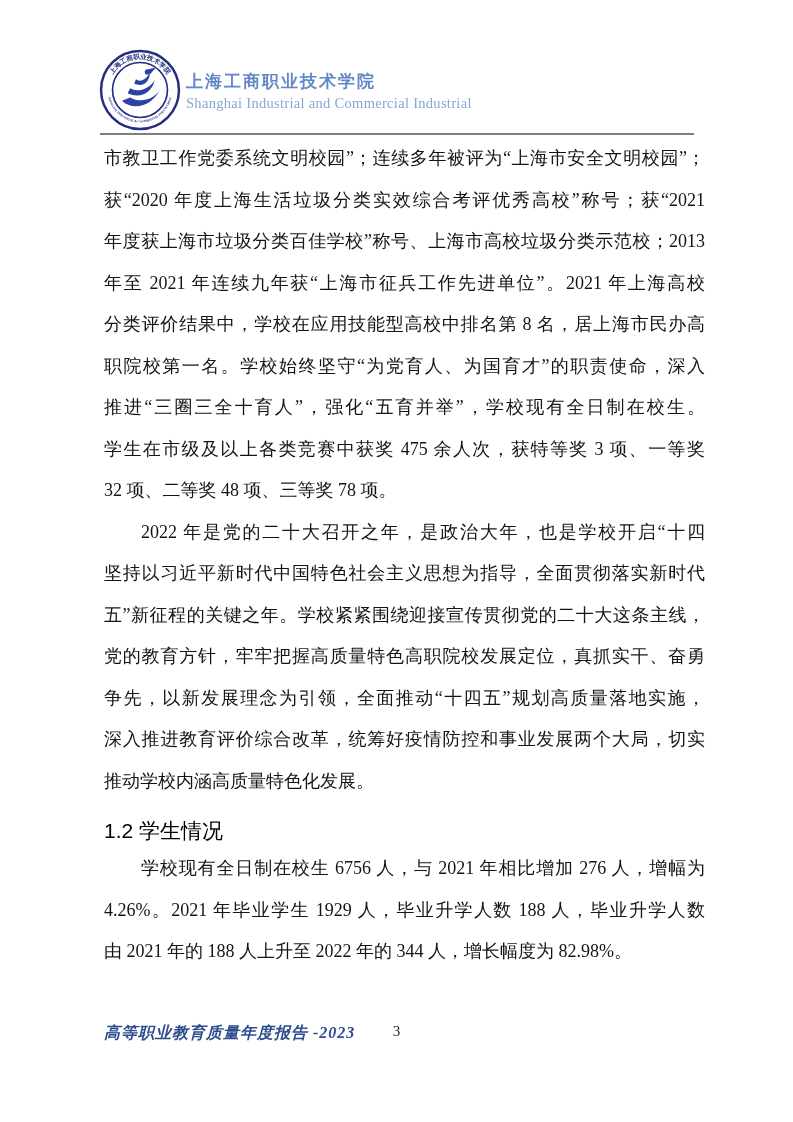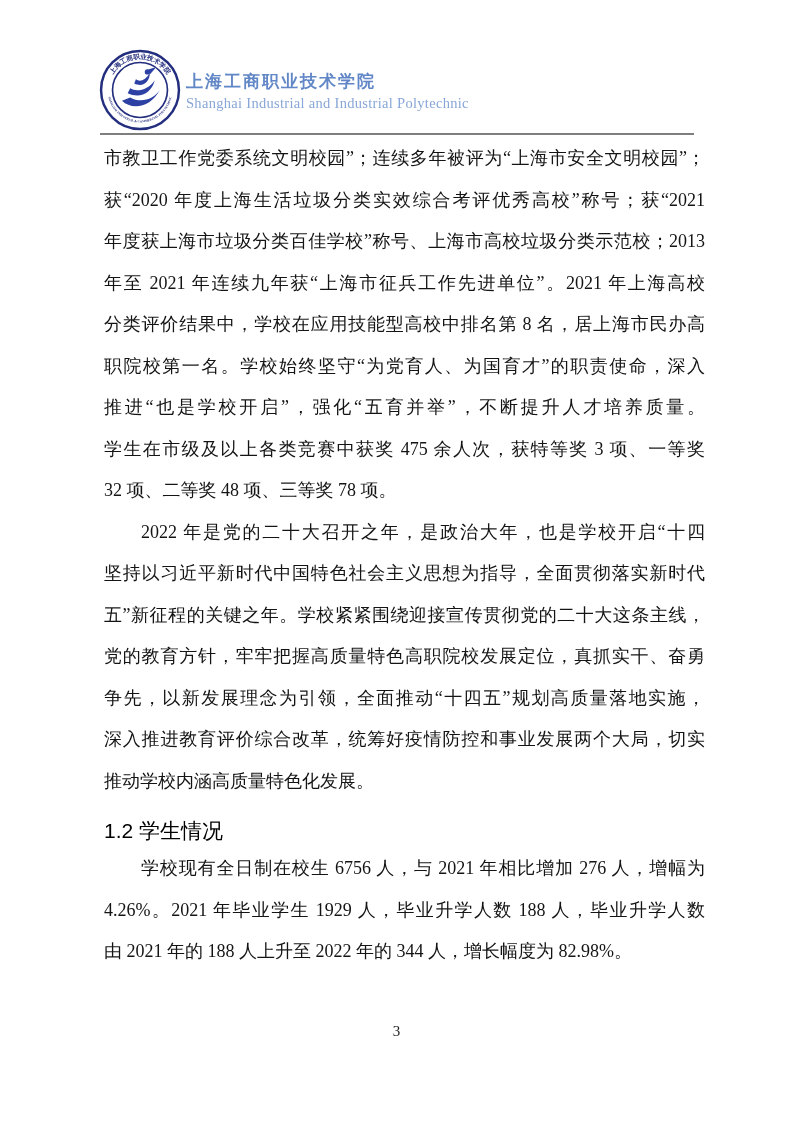--- a/index.html
+++ b/index.html
@@ -83,48 +83,49 @@
       </text>
       <g fill="#2c41a3">
         <path d="M28 63 C 40 75 64 71 74 50 C 67 62 50 66 38 59 Z"></path>
         <path d="M35 54 C 50 61 64 54 68 38 C 60 50 46 53 38 48 Z"></path>
         <path d="M43 42 C 53 47 62 41 62 29 C 57 38 50 41 45 37 Z"></path>
         <circle cx="59" cy="28" r="3.2"></circle>
         <path d="M60 25 L 70 22 L 62 31 Z"></path>
       </g>
     </svg>
     <div class="hdr-title-cn">上海工商职业技术学院</div>
-    <div class="hdr-title-en">Shanghai Industrial and Industrial Polytechnic</div>
+    <div class="hdr-title-en">Shanghai Industrial and Commercial Industrial</div>
     <div class="hdr-rule"></div>
   </div>
 
   <div class="content">
       <div>
         <div class="line full">市教卫工作党委系统文明校园”；连续多年被评为“上海市安全文明校园”；</div>
         <div class="line full">获“2020 年度上海生活垃圾分类实效综合考评优秀高校”称号；获“2021</div>
         <div class="line full">年度获上海市垃圾分类百佳学校”称号、上海市高校垃圾分类示范校；2013</div>
         <div class="line full">年至 2021 年连续九年获“上海市征兵工作先进单位”。2021 年上海高校</div>
         <div class="line full">分类评价结果中，学校在应用技能型高校中排名第 8 名，居上海市民办高</div>
         <div class="line full">职院校第一名。学校始终坚守“为党育人、为国育才”的职责使命，深入</div>
-        <div class="line full">推进“也是学校开启”，强化“五育并举”，不断提升人才培养质量。</div>
+        <div class="line full">推进“三圈三全十育人”，强化“五育并举”，学校现有全日制在校生。</div>
         <div class="line full">学生在市级及以上各类竞赛中获奖 475 余人次，获特等奖 3 项、一等奖</div>
         <div class="line last">32 项、二等奖 48 项、三等奖 78 项。</div>
       </div>
       <div>
         <div class="line full indent">2022 年是党的二十大召开之年，是政治大年，也是学校开启“十四</div>
         <div class="line full">坚持以习近平新时代中国特色社会主义思想为指导，全面贯彻落实新时代</div>
         <div class="line full">五”新征程的关键之年。学校紧紧围绕迎接宣传贯彻党的二十大这条主线，</div>
         <div class="line full">党的教育方针，牢牢把握高质量特色高职院校发展定位，真抓实干、奋勇</div>
         <div class="line full">争先，以新发展理念为引领，全面推动“十四五”规划高质量落地实施，</div>
         <div class="line full">深入推进教育评价综合改革，统筹好疫情防控和事业发展两个大局，切实</div>
         <div class="line last">推动学校内涵高质量特色化发展。</div>
       </div>
       <div class="heading">1.2 学生情况</div>
       <div>
         <div class="line full indent">学校现有全日制在校生 6756 人，与 2021 年相比增加 276 人，增幅为</div>
         <div class="line full">4.26%。2021 年毕业学生 1929 人，毕业升学人数 188 人，毕业升学人数</div>
         <div class="line last">由 2021 年的 188 人上升至 2022 年的 344 人，增长幅度为 82.98%。</div>
       </div>
     </div>
 
+  <div class="footer-title">高等职业教育质量年度报告 -2023</div>
   <div class="footer-page">3</div>
 
 </div>
 
 </body></html>

